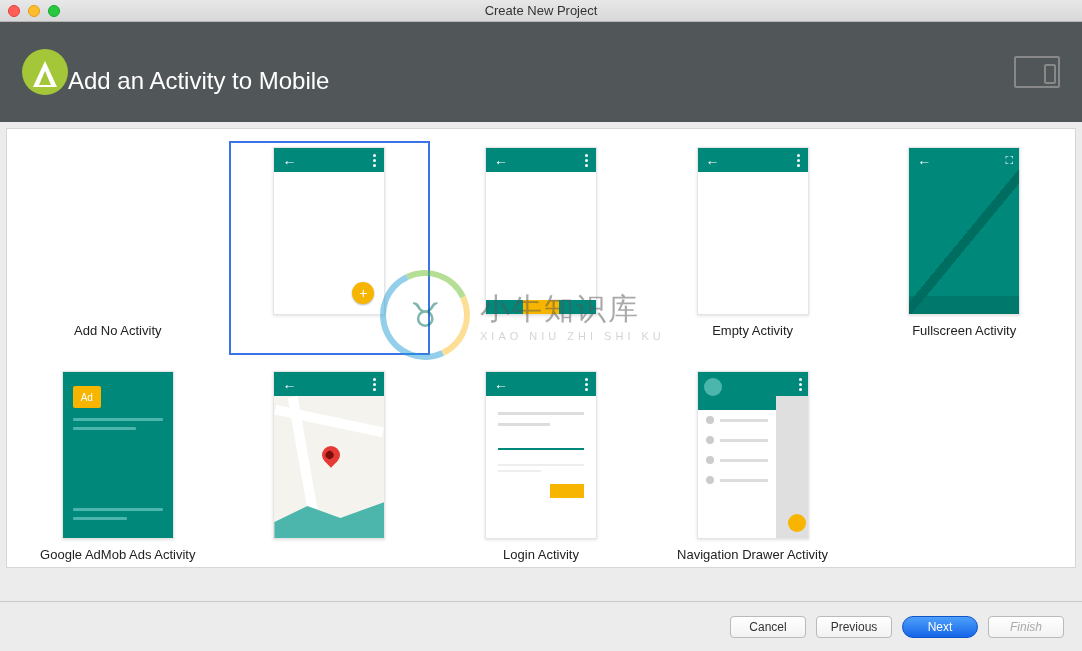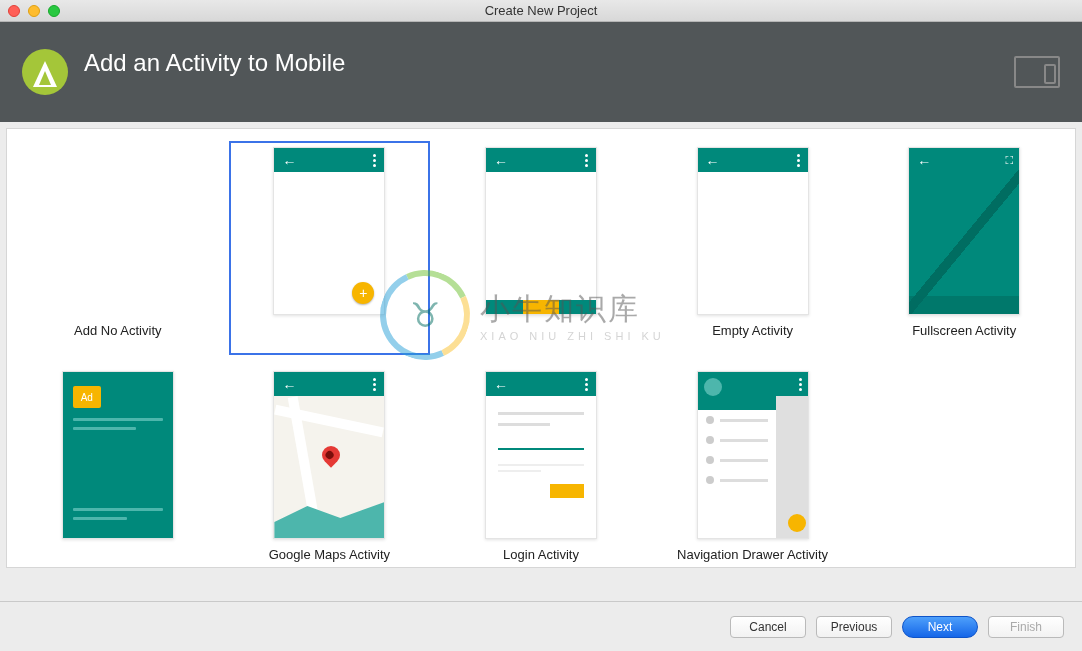--- a/index.html
+++ b/index.html
@@ -28,21 +28,21 @@
 .dot.green { background: #28c840; border: 0.5px solid #17a82b; }
 .title { position: absolute; left: 0; right: 0; text-align: center; font-size: 13px; color: #333; }
 .header {
   height: 100px;
   background: #515658;
   display: flex;
   align-items: center;
   padding: 0 22px;
   justify-content: space-between;
 }
-.header-left { display: flex; align-items: flex-start; gap: 16px; }
+.header-left { display: flex; align-items: flex-end; }
 .logo { width: 46px; height: 46px; position: relative; }
 .logo-bg { width: 46px; height: 46px; background: #a4c639; border-radius: 50%; position: absolute; }
 .logo-a {
   position: absolute; top: 12px; left: 11px; width: 0; height: 0;
   border-left: 12px solid transparent; border-right: 12px solid transparent;
   border-bottom: 26px solid #fff;
 }
 .logo-a::after {
   content: ''; position: absolute; top: 10px; left: -6px; width: 0; height: 0;
   border-left: 6px solid transparent; border-right: 6px solid transparent;
@@ -155,21 +155,21 @@
   background: linear-gradient(#fff, #f2f2f2);
   font-size: 12px; color: #333;
   cursor: pointer;
 }
 .btn.primary {
   background: linear-gradient(#4ea0fb, #1566e8);
   border-color: #0f54c8; color: #fff;
   font-weight: 500;
   border-radius: 11px;
 }
-.btn:disabled { color: #aaa; cursor: default; }
+.btn:disabled { color: #aaa; cursor: default; font-style: italic; }
 .watermark {
   position: absolute; top: 270px; left: 380px;
   display: flex; align-items: center; gap: 10px;
   opacity: 0.5; pointer-events: none; z-index: 100;
 }
 .wm-circle {
   width: 90px; height: 90px; border-radius: 50%;
   border: 6px solid; border-color: #6ec12f #fbc02d #29a0d8 #29a0d8;
   display: flex; align-items: center; justify-content: center;
   transform: rotate(20deg);
@@ -273,39 +273,39 @@
           <div class="admob-body">
             <div class="ad-badge">Ad</div>
             <div class="ad-line"></div>
             <div class="ad-line" style="width:70%"></div>
             <div style="position:absolute;bottom:12px;left:10px;right:10px">
               <div class="ad-line"></div>
               <div class="ad-line" style="width:60%"></div>
             </div>
           </div>
         </div>
+        <div class="label">Google AdMob Ads Activity</div>
       </div>
       <div class="card">
         <div class="thumb">
           <div class="appbar">
             <span class="back-arrow">←</span>
             <span class="dots">
               <span></span>
               <span></span>
               <span></span>
             </span>
           </div>
           <div class="maps-body">
             <div class="map-road" style="top:20px;left:0;right:0;height:10px;transform:rotate(12deg)"></div>
             <div class="map-road" style="top:0;bottom:0;left:26px;width:10px;transform:rotate(-10deg)"></div>
             <div class="map-pin"></div>
             <div class="map-green"></div>
           </div>
         </div>
-        <div class="label">Google Maps Activity</div>
       </div>
       <div class="card">
         <div class="thumb">
           <div class="appbar">
             <span class="back-arrow">←</span>
             <span class="dots">
               <span></span>
               <span></span>
               <span></span>
             </span>

